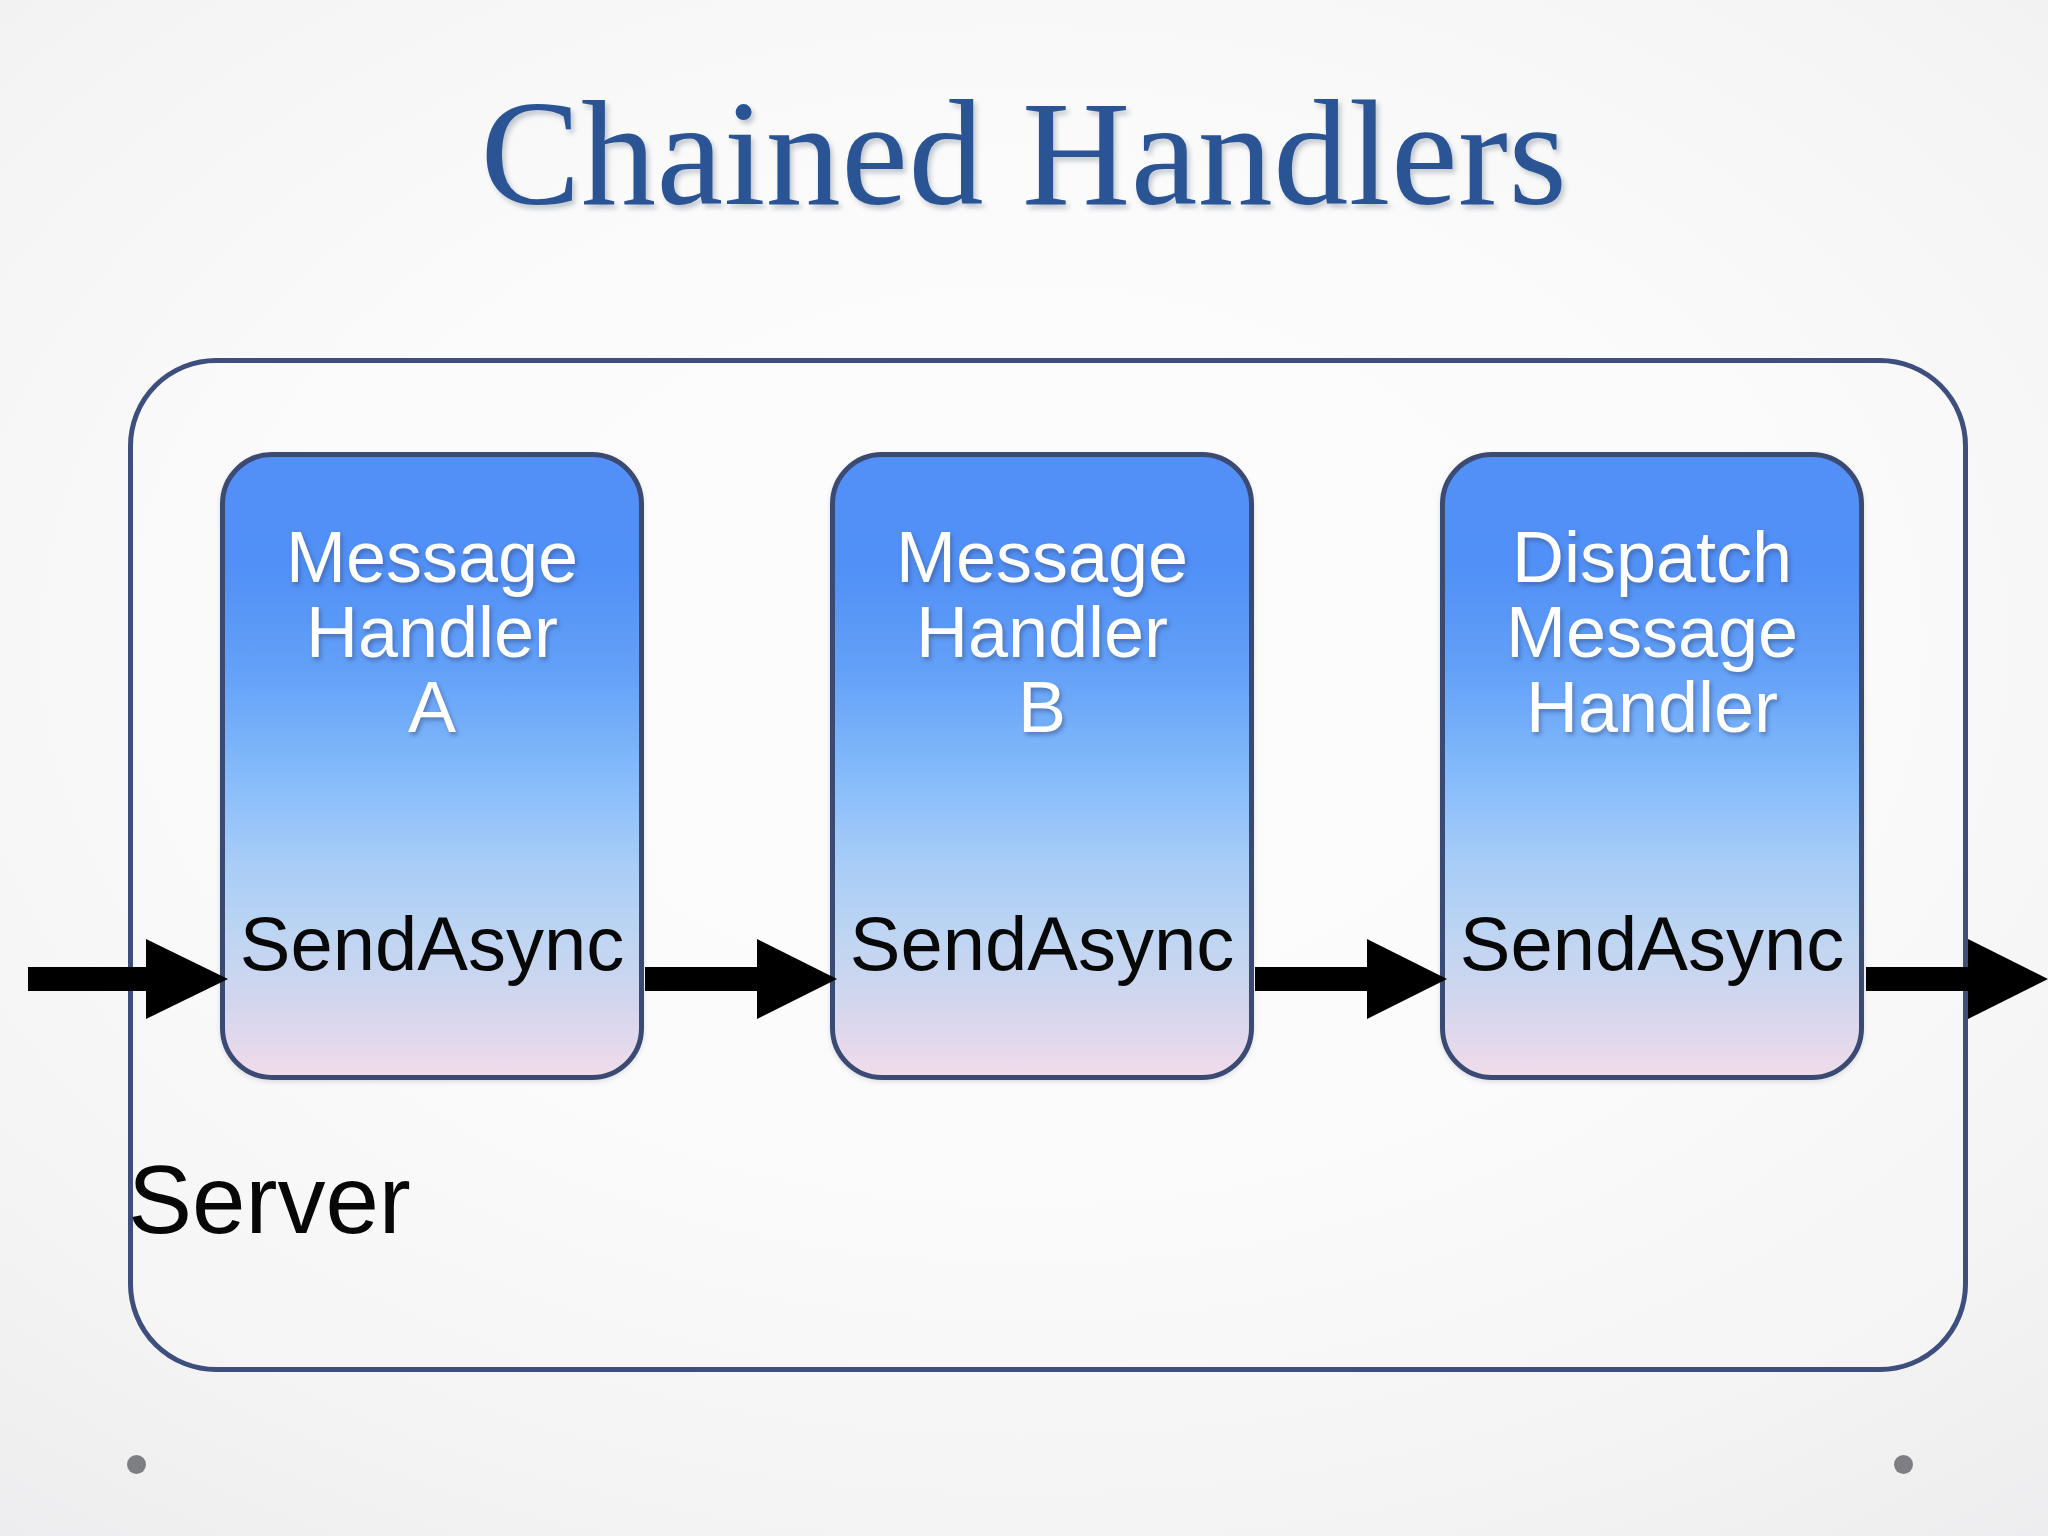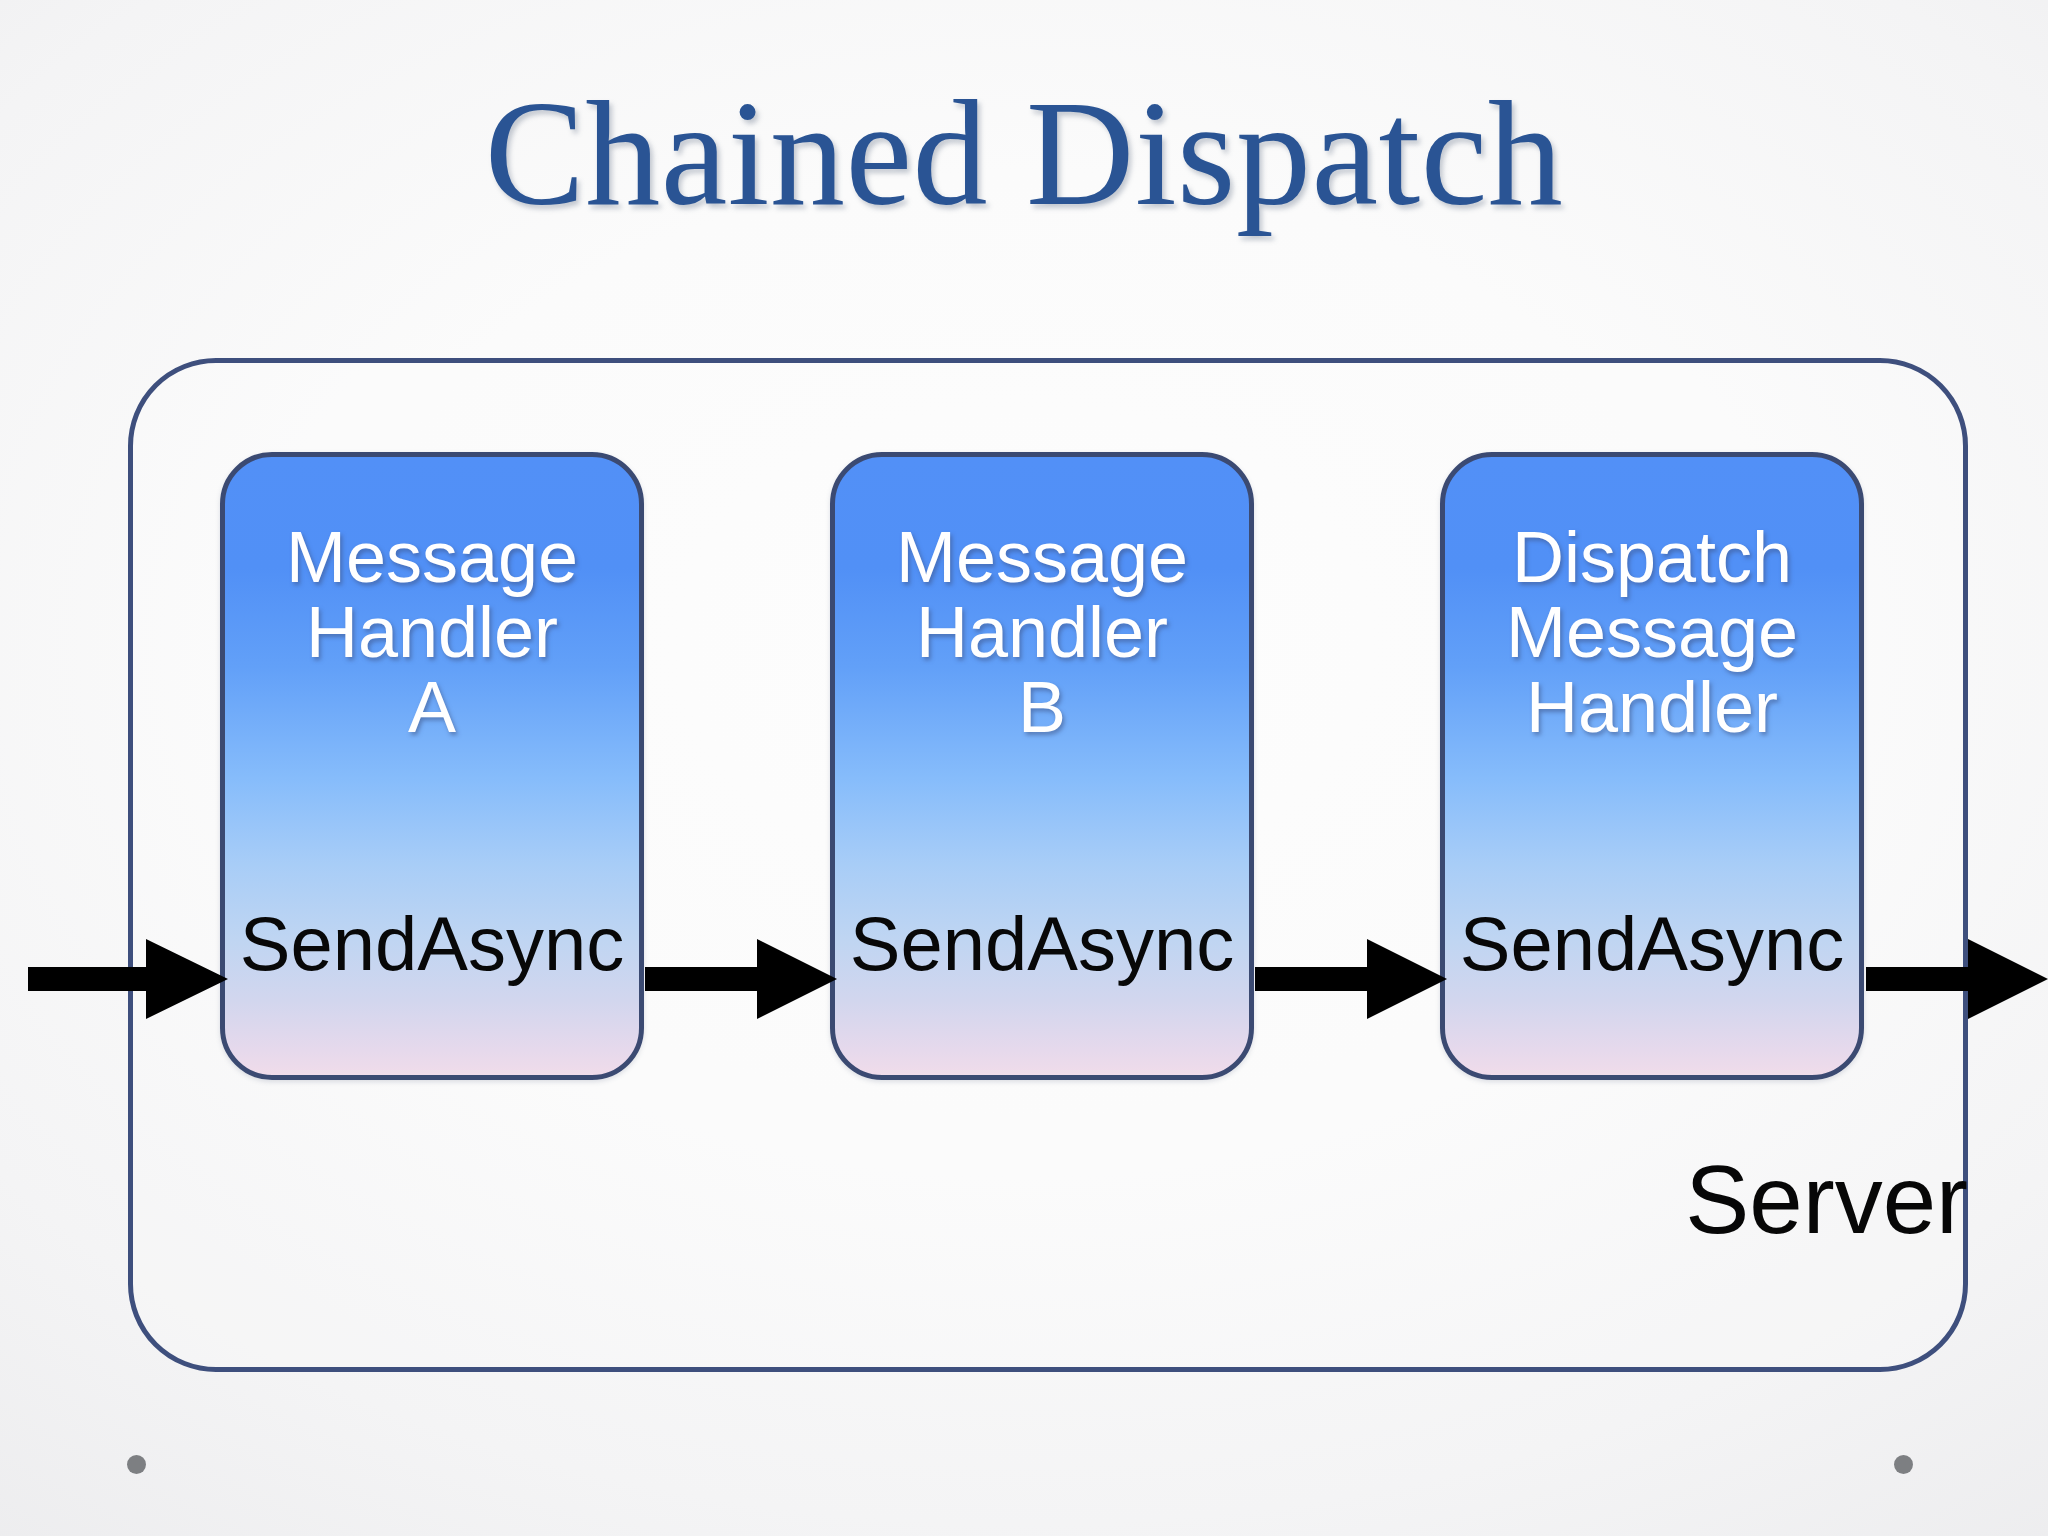--- a/index.html
+++ b/index.html
@@ -49,21 +49,21 @@
     border-radius: 88px;
     box-sizing: border-box;
     background: rgba(255,255,255,0.18);
   }
 
   #server-label {
     position: absolute;
     left: 128px;
     top: 1152px;
     width: 1840px;
-    text-align: right;
+    text-align: left;
     font-size: 96px;
     line-height: 1.0;
     color: #070707;
     white-space: nowrap;
   }
 
   
   .handler-box {
     position: absolute;
     top: 452px;
@@ -138,21 +138,21 @@
     top: 1455px;
   }
   #dot-left  { left: 127px; }
   #dot-right { left: 1894px; }
 </style>
 </head>
 <body>
 
 <div id="slide">
 
-  <div id="title">Chained Dispatch</div>
+  <div id="title">Chained Handlers</div>
 
   <div id="server-container"></div>
 
   <div class="handler-box" id="box-1">
     <div class="handler-title">Message
 Handler
 A</div>
     <div class="handler-method">SendAsync</div>
   </div>
 

